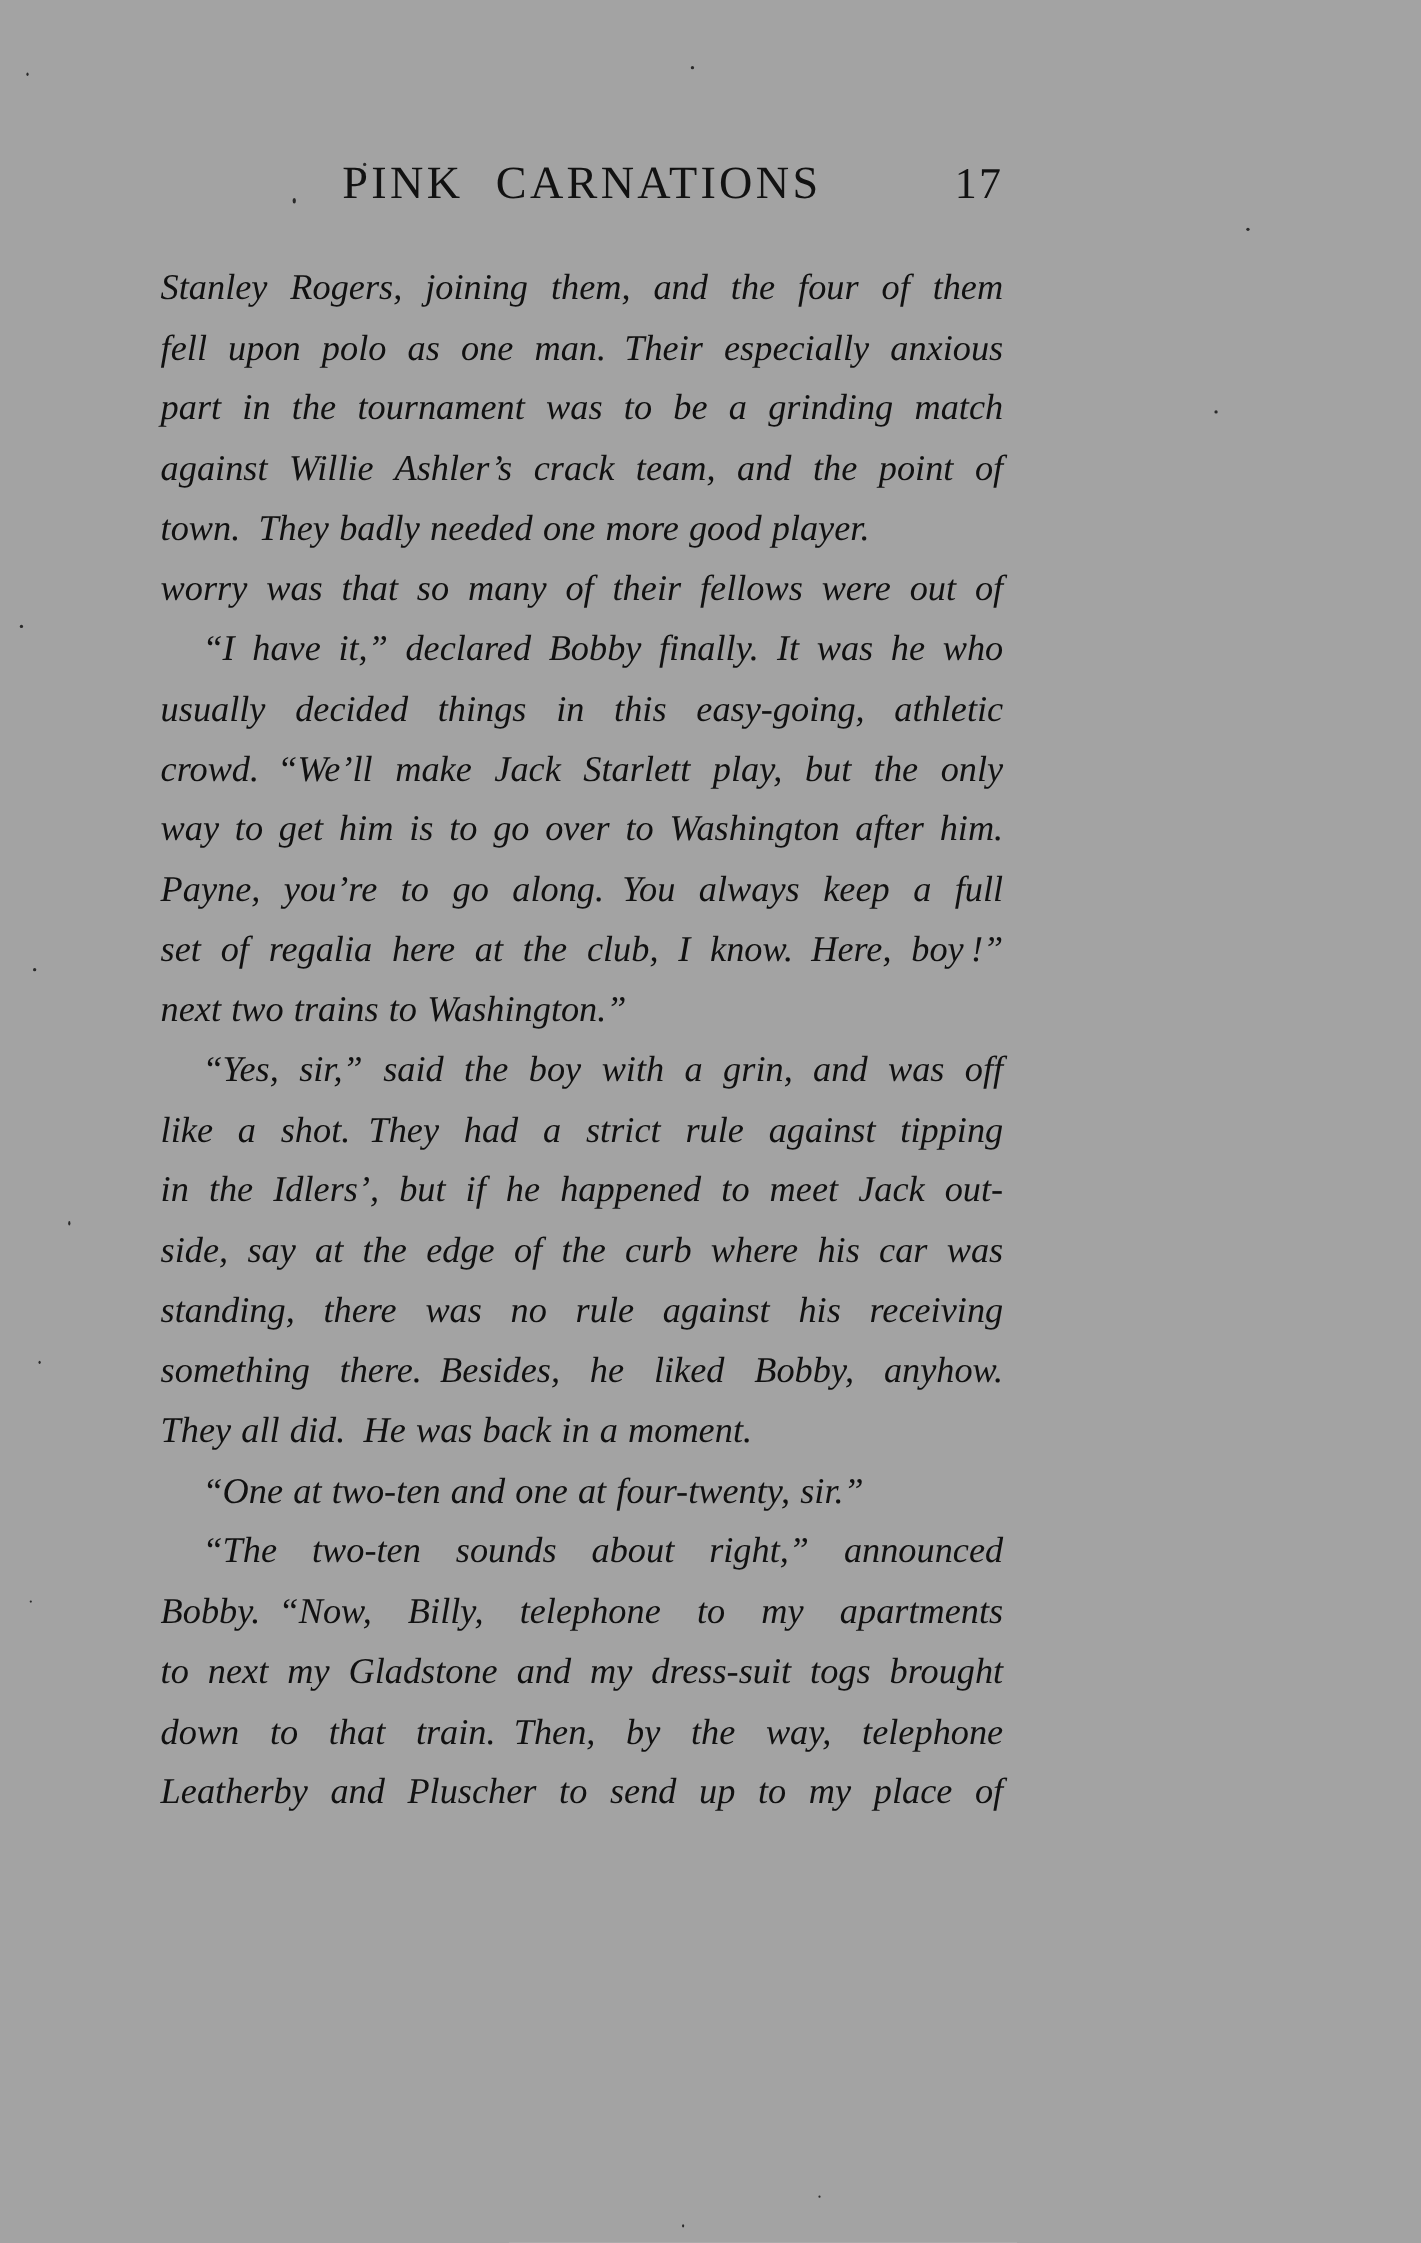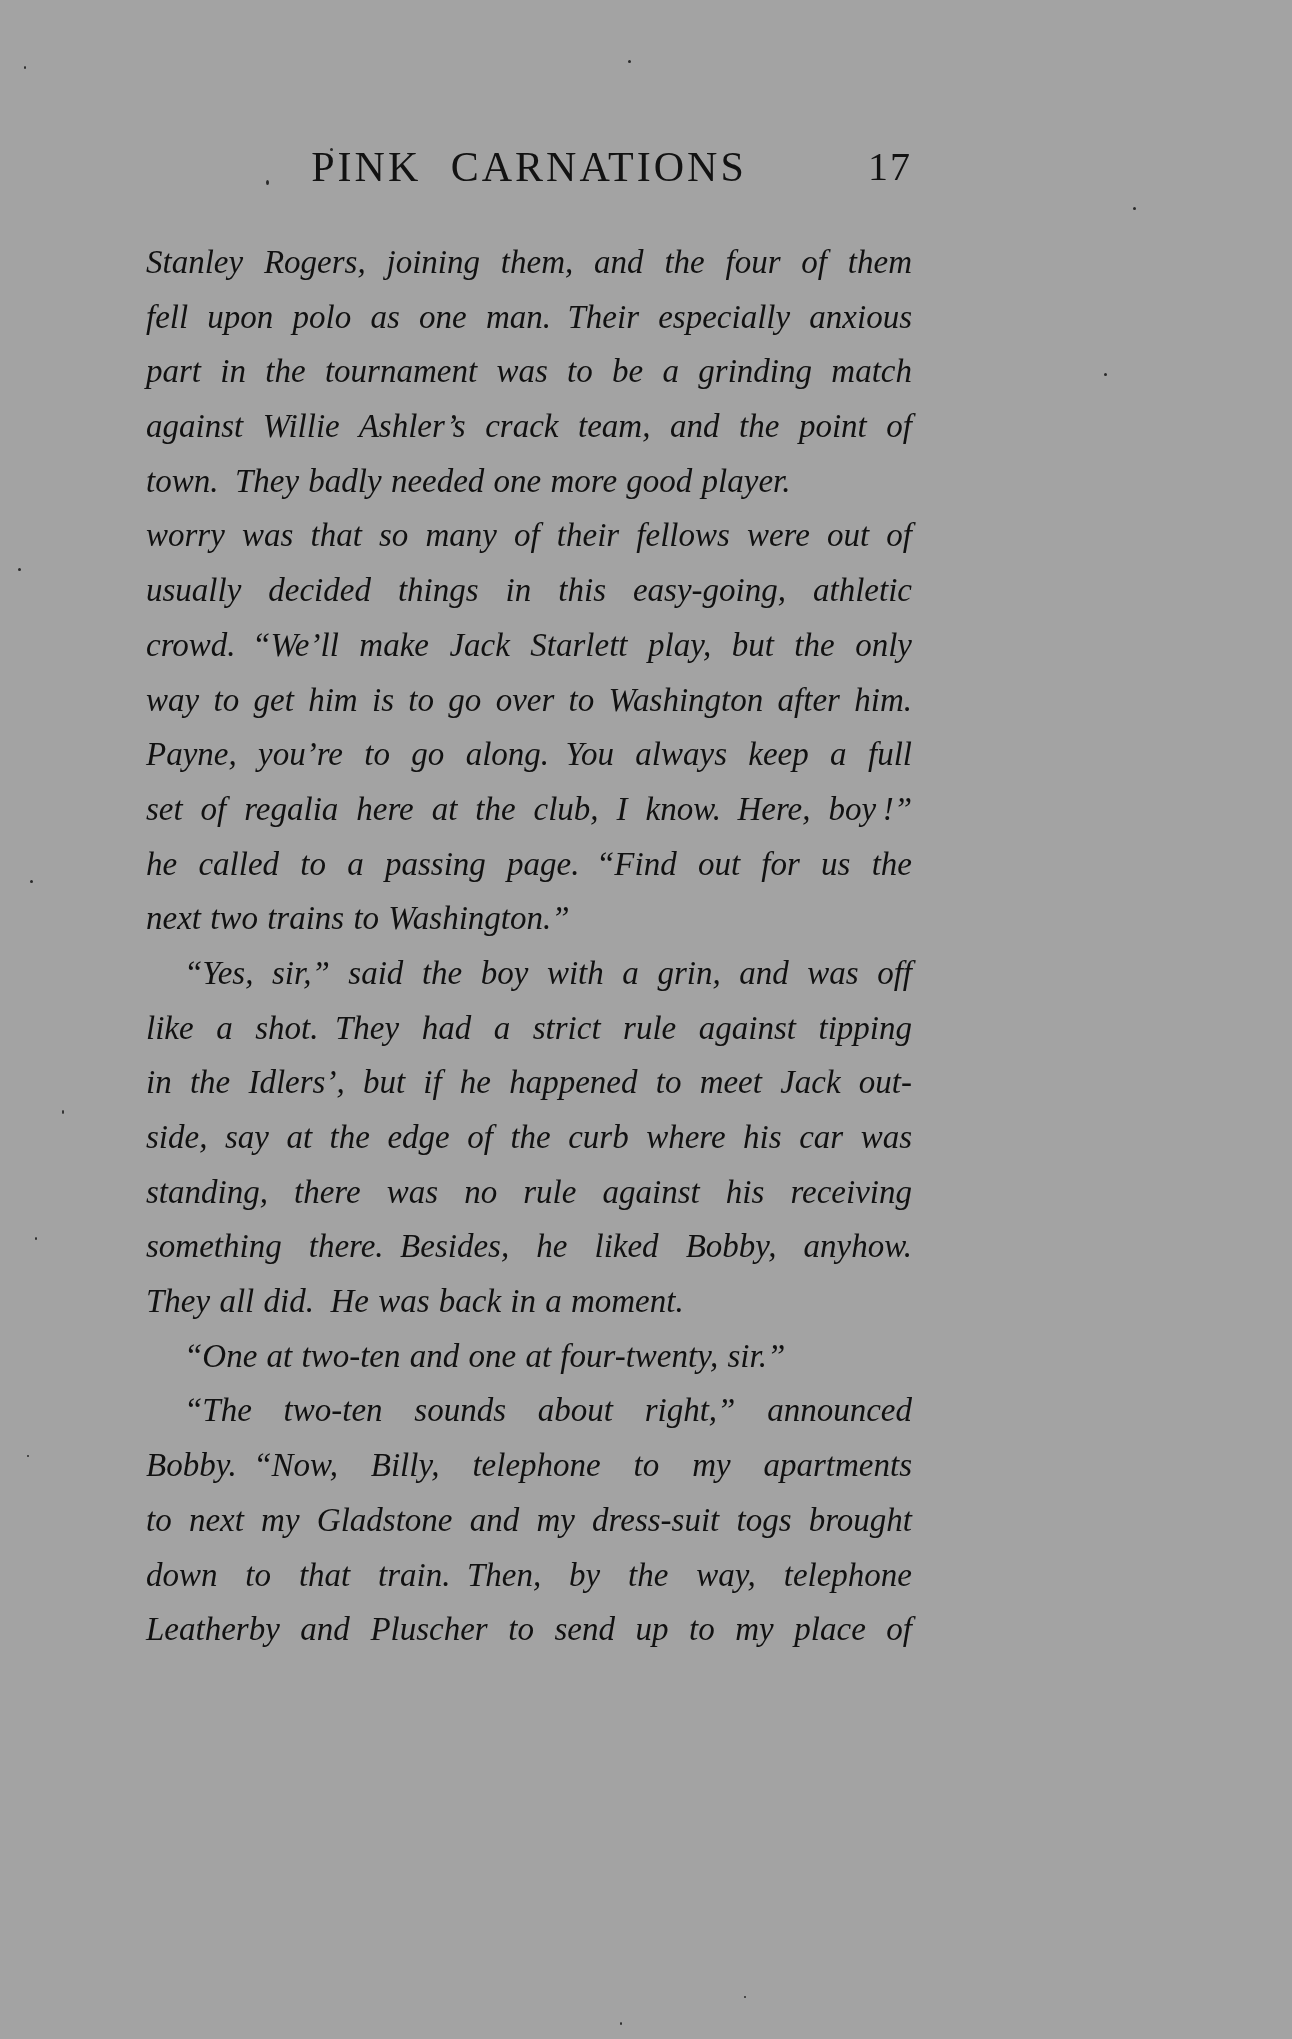--- a/index.html
+++ b/index.html
@@ -87,26 +87,26 @@
     <div class="page-number">17</div>
   </div>
 
   <div class="text-block">
       <div class="line">Stanley Rogers, joining them, and the four of them</div>
       <div class="line">fell upon polo as one man. Their especially anxious</div>
       <div class="line">part in the tournament was to be a grinding match</div>
       <div class="line">against Willie Ashler’s crack team, and the point of</div>
       <div class="line pl">town. They badly needed one more good player.</div>
       <div class="line">worry was that so many of their fellows were out of</div>
+      <div class="line indent">“I have it,” declared Bobby finally. It was he who</div>
       <div class="line">usually decided things in this easy-going, athletic</div>
       <div class="line">crowd. “We’ll make Jack Starlett play, but the only</div>
       <div class="line">way to get him is to go over to Washington after him.</div>
       <div class="line">Payne, you’re to go along. You always keep a full</div>
       <div class="line">set of regalia here at the club, I know. Here, boy !”</div>
-      <div class="line">he called to a passing page. “Find out for us the</div>
       <div class="line pl">next two trains to Washington.”</div>
       <div class="line indent">“Yes, sir,” said the boy with a grin, and was off</div>
       <div class="line">like a shot. They had a strict rule against tipping</div>
       <div class="line">in the Idlers’, but if he happened to meet Jack out-</div>
       <div class="line">side, say at the edge of the curb where his car was</div>
       <div class="line">standing, there was no rule against his receiving</div>
       <div class="line">something there. Besides, he liked Bobby, anyhow.</div>
       <div class="line pl">They all did. He was back in a moment.</div>
       <div class="line pl indent">“One at two-ten and one at four-twenty, sir.”</div>
       <div class="line indent">“The two-ten sounds about right,” announced</div>

